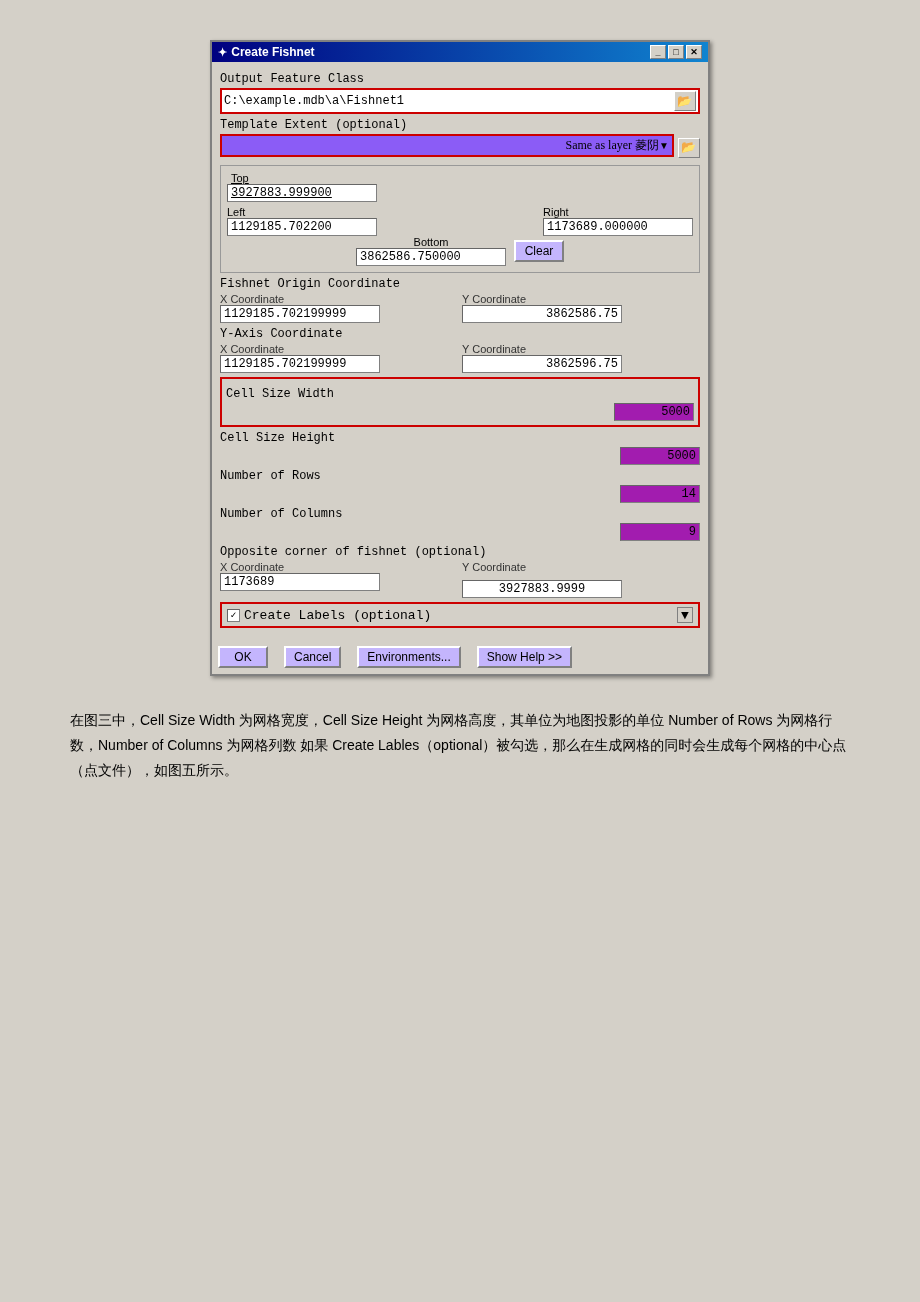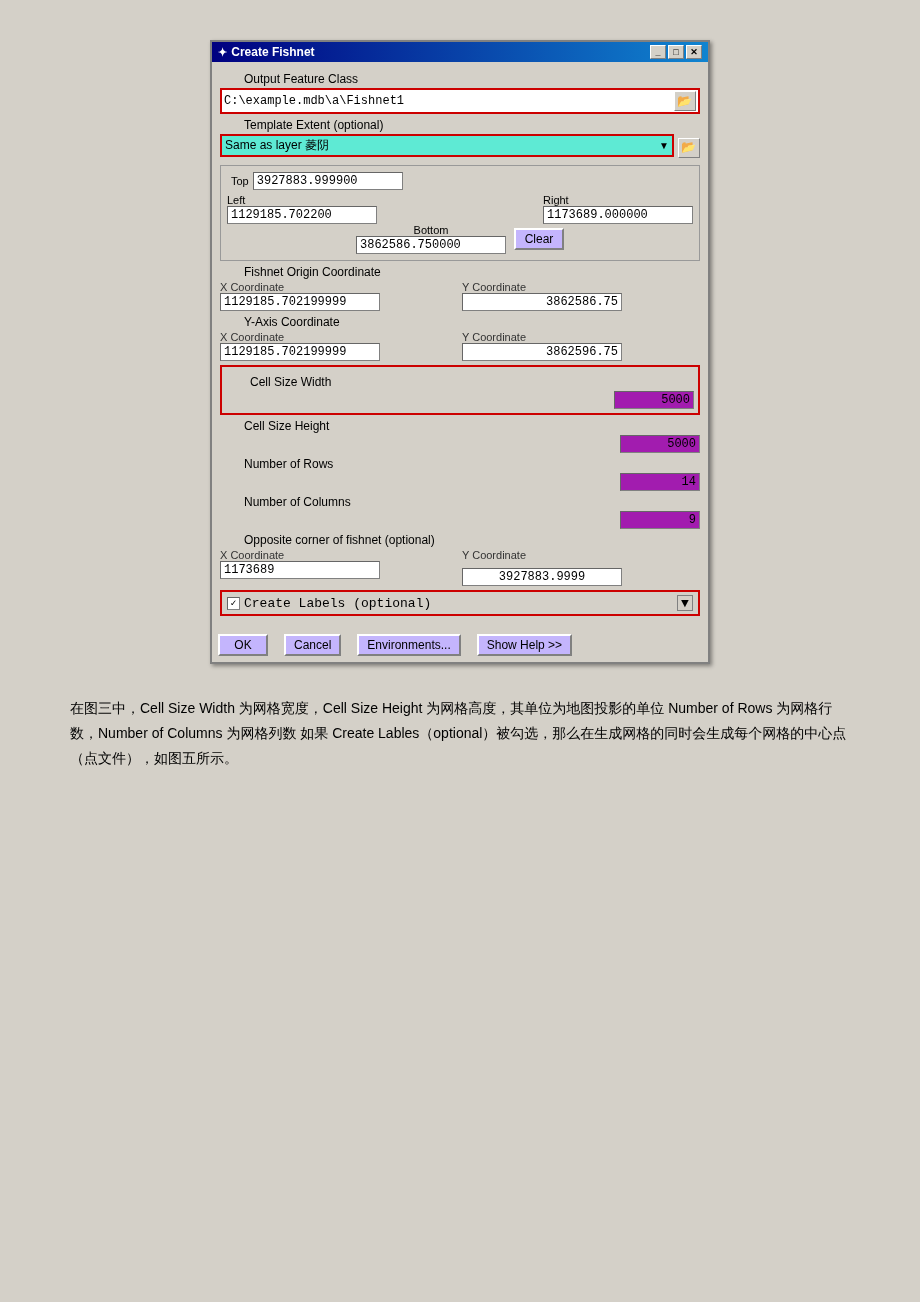--- a/index.html
+++ b/index.html
@@ -72,22 +72,21 @@
     .dialog-body {
       padding: 6px 8px 8px 8px;
       overflow-y: auto;
     }
 
     
     .section-label {
       font-size: 12px;
       margin-bottom: 2px;
       margin-top: 4px;
-      font-family: Liberation Sans, sans-serif;
-      margin-left: 24px;
+      font-family: Liberation Mono, monospace;
     }
 
     .red-border-field {
       border: 2px solid #cc0000;
       background: white;
       display: flex;
       align-items: center;
       padding: 1px 2px;
       margin-bottom: 4px;
     }
@@ -115,23 +114,24 @@
     .extent-group {
       border: 1px solid #999;
       background: #d4d0c8;
       padding: 6px;
       margin-bottom: 4px;
       position: relative;
     }
 
     .extent-top {
       display: flex;
-      flex-direction: row;
-      align-items: center;
-      margin-bottom: 4px;
+      flex-direction: column;
+      align-items: flex-start;
+      margin-bottom: 4px;
+      text-decoration: underline;
     }
 
     .extent-label-top {
       font-size: 11px;
       font-family: Arial, sans-serif;
       background: #d4d0c8;
       padding: 0 4px;
       position: relative;
       top: 0;
     }
@@ -251,30 +251,30 @@
 
     .dropdown-row {
       display: flex;
       align-items: center;
       gap: 4px;
       margin-bottom: 4px;
     }
 
     .dropdown-field {
       flex: 1;
-      background: #5eead4;
+      background: #8b5cf6;
       border: 1px solid #808080;
       border-top-color: #666;
       border-left-color: #666;
       padding: 1px 3px;
       font-size: 12px;
-      font-family: Liberation Sans, sans-serif;
-      display: flex;
-      align-items: center;
-      justify-content: space-between;
+      font-family: Liberation Serif, serif;
+      display: flex;
+      align-items: center;
+      justify-content: flex-end;
       cursor: pointer;
     }
 
     .dropdown-arrow {
       font-size: 10px;
     }
 
     .checkbox-row {
       display: flex;
       align-items: center;

